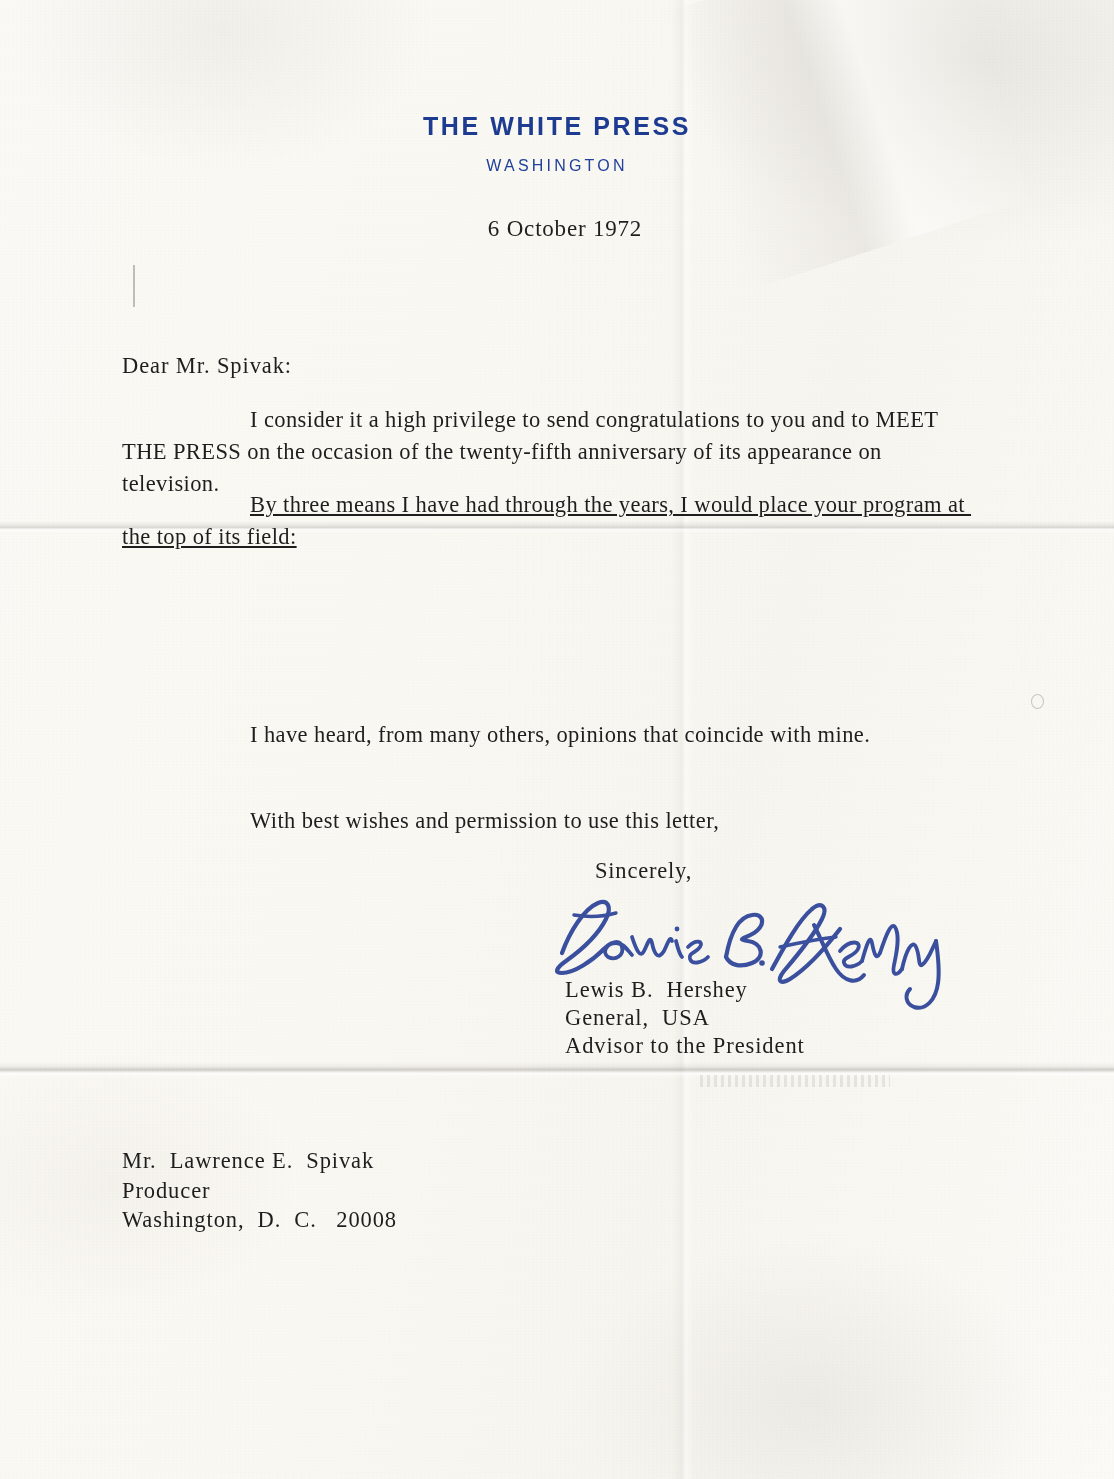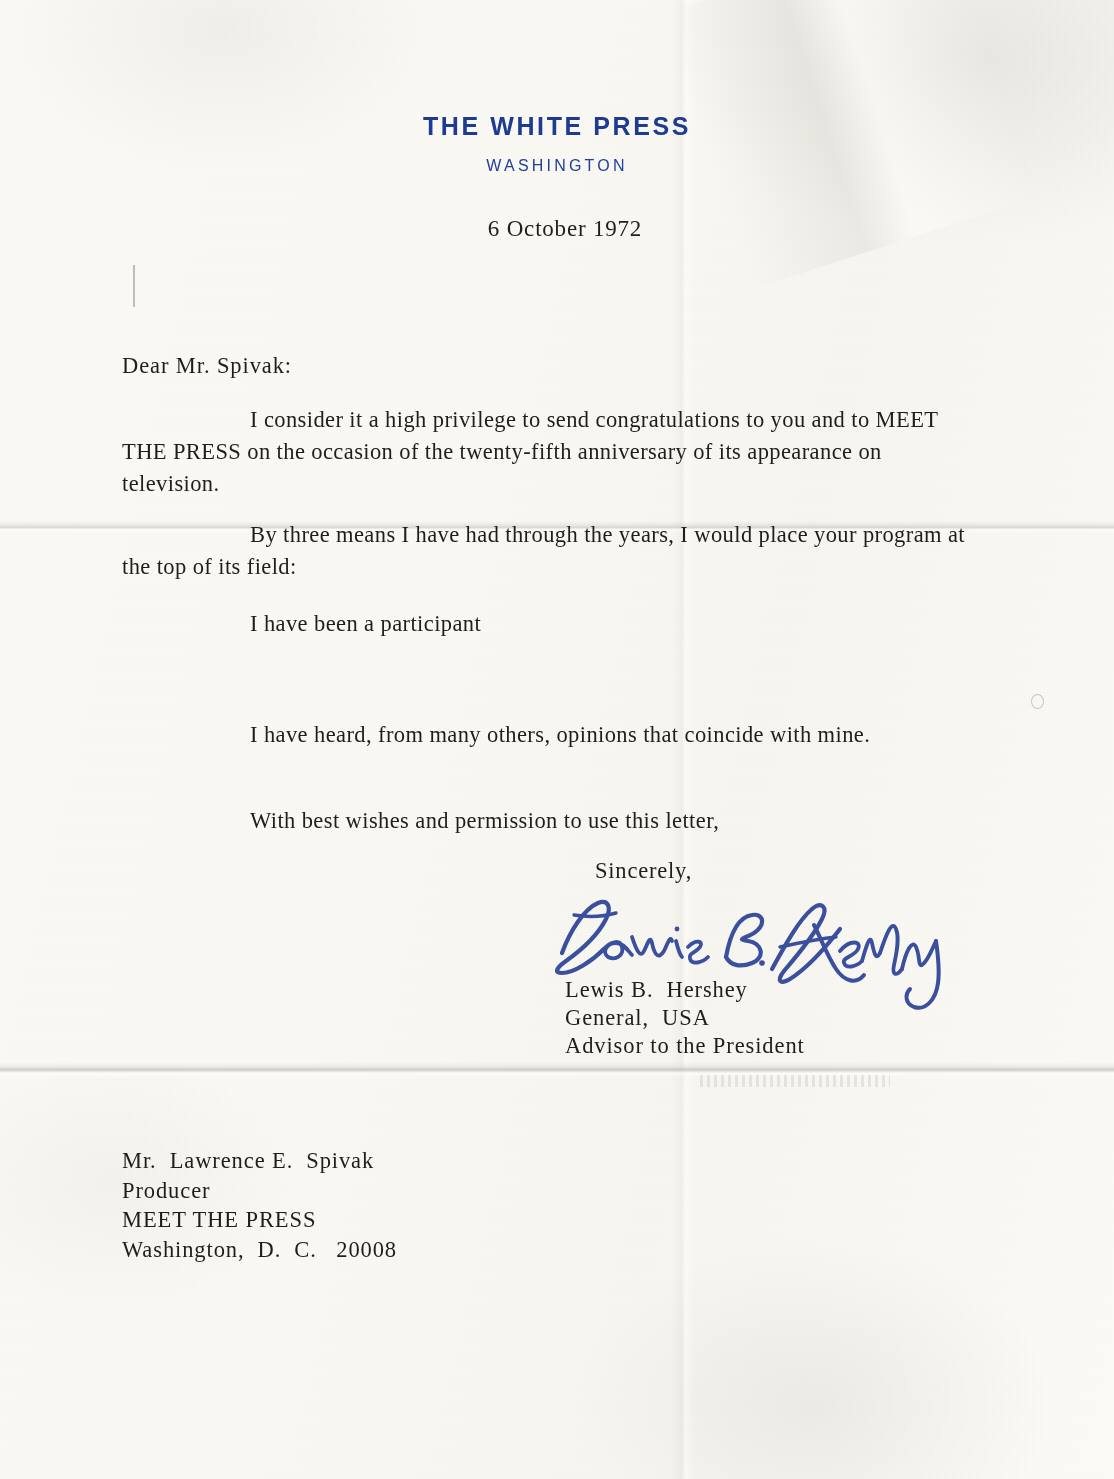--- a/index.html
+++ b/index.html
@@ -159,21 +159,21 @@
     left: 122px;
     width: 860px;
     font-size: 22.5px;
     line-height: 32px;
     letter-spacing: 0.4px;
     color: #1e1e1e;
     white-space: pre-wrap;
   }
   #salutation { top: 350px; letter-spacing: 0.9px; }
   #para-1 { top: 404px; text-indent: 128px; }
-  #para-2 { top: 519px; text-indent: 128px; }
+  #para-2 { top: 489px; text-indent: 128px; text-decoration: underline; }
   #item-1 { top: 608px; text-indent: 128px; }
   #item-2 { top: 663px; text-indent: 128px; }
   #item-3 { top: 719px; text-indent: 128px; }
   #para-close { top: 805px; text-indent: 128px; }
 
   
   #sign-off {
     position: absolute;
     left: 565px;
     top: 858px;
@@ -233,21 +233,20 @@
   <div class="letterhead" id="wh-sub">WASHINGTON</div>
 
   <div class="letterhead" id="doc-date">6 October 1972</div>
 
   <div class="body-text" id="para-1">I consider it a high privilege to send congratulations to you and to MEET THE PRESS on the occasion of the twenty-fifth anniversary of its appearance on television.</div>
 
   <div class="body-text" id="salutation">Dear Mr. Spivak:</div>
 
   <div class="body-text" id="para-2">By three means I have had through the years, I would place your program at the top of its field:</div>
 
-  <div class="body-text" id="item-1">I have been a participant</div>
 
 
   <div class="body-text" id="item-3">I have heard, from many others, opinions that coincide with mine.</div>
 
   <div class="body-text" id="para-close">With best wishes and permission to use this letter,</div>
 
   <div id="sign-off">Sincerely,</div>
 
   <svg id="signature-image" viewBox="0 0 420 120" xmlns="http://www.w3.org/2000/svg">
     <g fill="none" stroke="#3a4f9e" stroke-linecap="round" stroke-linejoin="round">
@@ -291,17 +290,16 @@
 
   <div class="sig-block" id="signer-name">Lewis B.  Hershey</div>
 
   <div class="sig-block" id="signer-rank">General,  USA</div>
 
   <div class="sig-block" id="signer-title">Advisor to the President</div>
 
   <div id="address-block">
     <span class="addr-line">Mr.  Lawrence E.  Spivak</span>
     <span class="addr-line">Producer</span>
-    <span class="addr-line">MEET THE PRESS</span>
     <span class="addr-line">Washington,  D.  C.   20008</span>
   </div>
 
 </div>
 
 </body></html>

